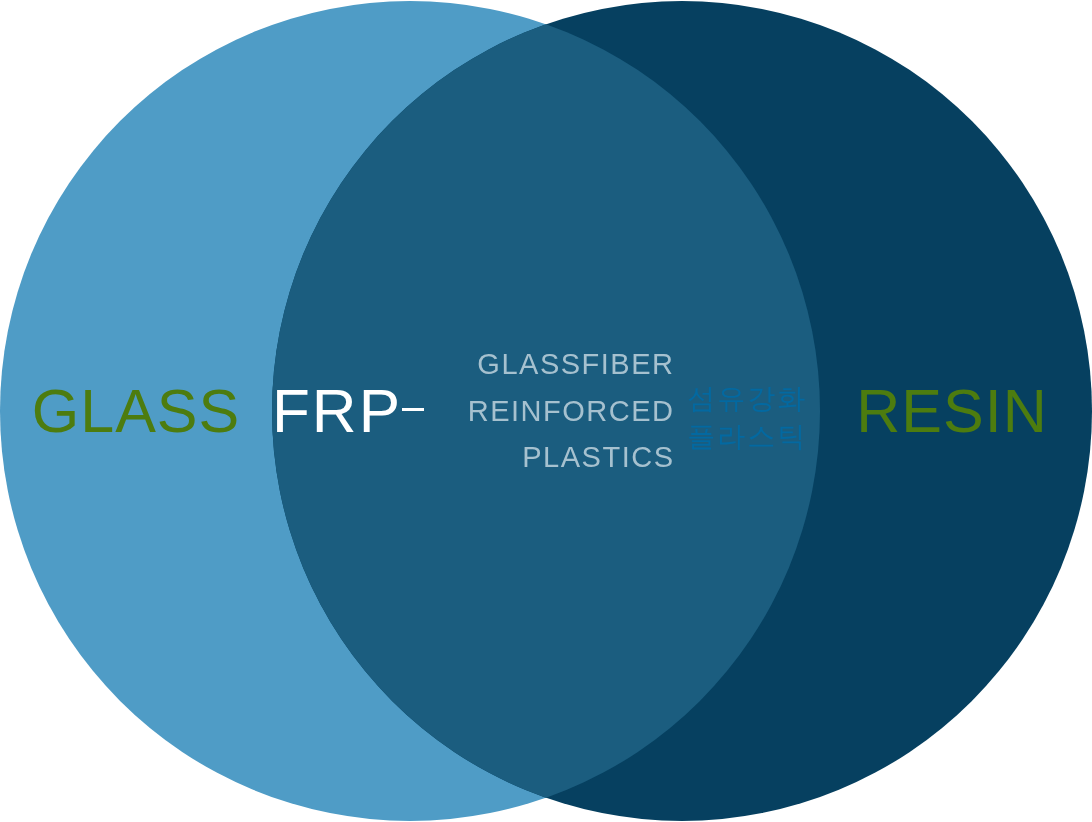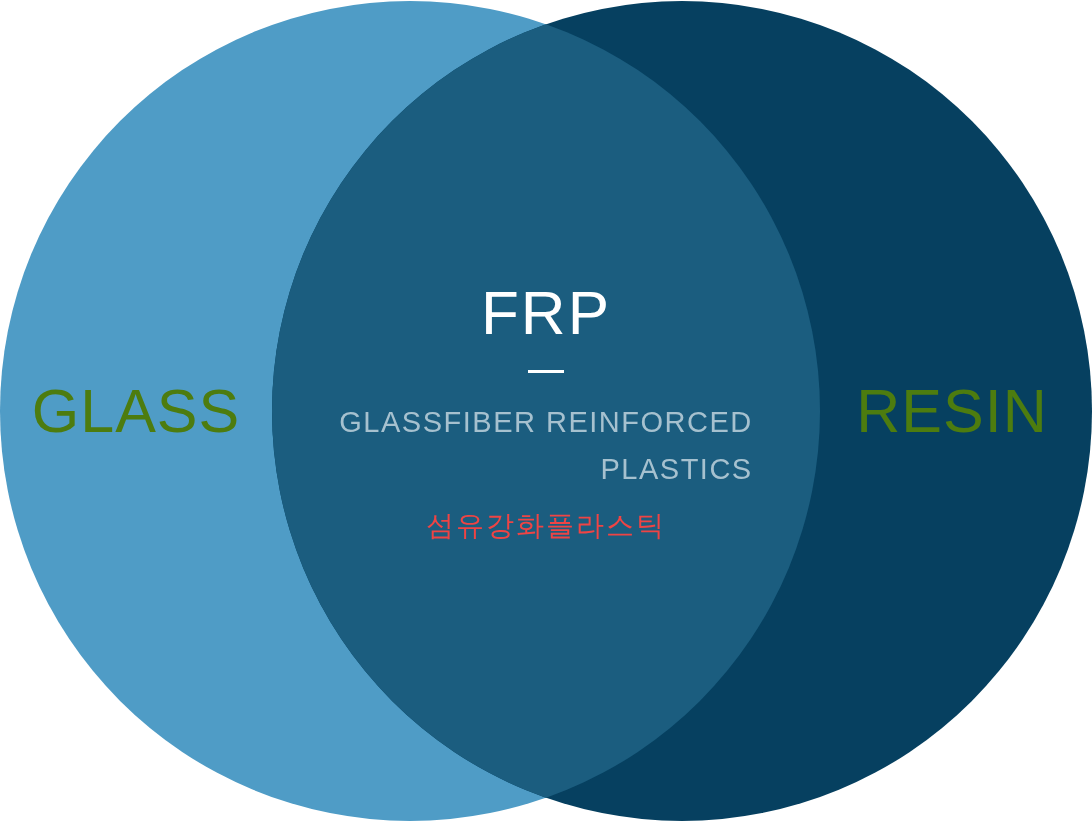--- a/index.html
+++ b/index.html
@@ -35,21 +35,21 @@
   }
   .side-label.glass { left: 0; }
   .side-label.resin { right: 4px; }
   .center-stack {
     position: absolute;
     left: 272px;
     top: 0;
     width: 548px;
     height: 100%;
     display: flex;
-    flex-direction: column;
+    flex-direction: row;
     align-items: center;
     justify-content: center;
     text-align: center;
     pointer-events: none;
   }
   .overlap-title {
     font-size: 62px;
     font-weight: 500;
     letter-spacing: 2px;
     color: #ffffff;
@@ -68,21 +68,21 @@
     line-height: 1.62;
     color: #A6C1CF;
     text-align: right;
   }
   .subtitle-line { display: block; }
   .korean-subtitle {
     margin-top: 14px;
     font-size: 28px;
     font-weight: 300;
     letter-spacing: 2px;
-    color: #ef4444;
+    color: #0369a1;
   }
 </style>
 </head>
 <body>
 
 <div class="stage">
 
   <svg class="venn-svg" viewBox="0 0 1092 822" aria-hidden="true">
     <defs>
       <clipPath id="clip-left-circle">

